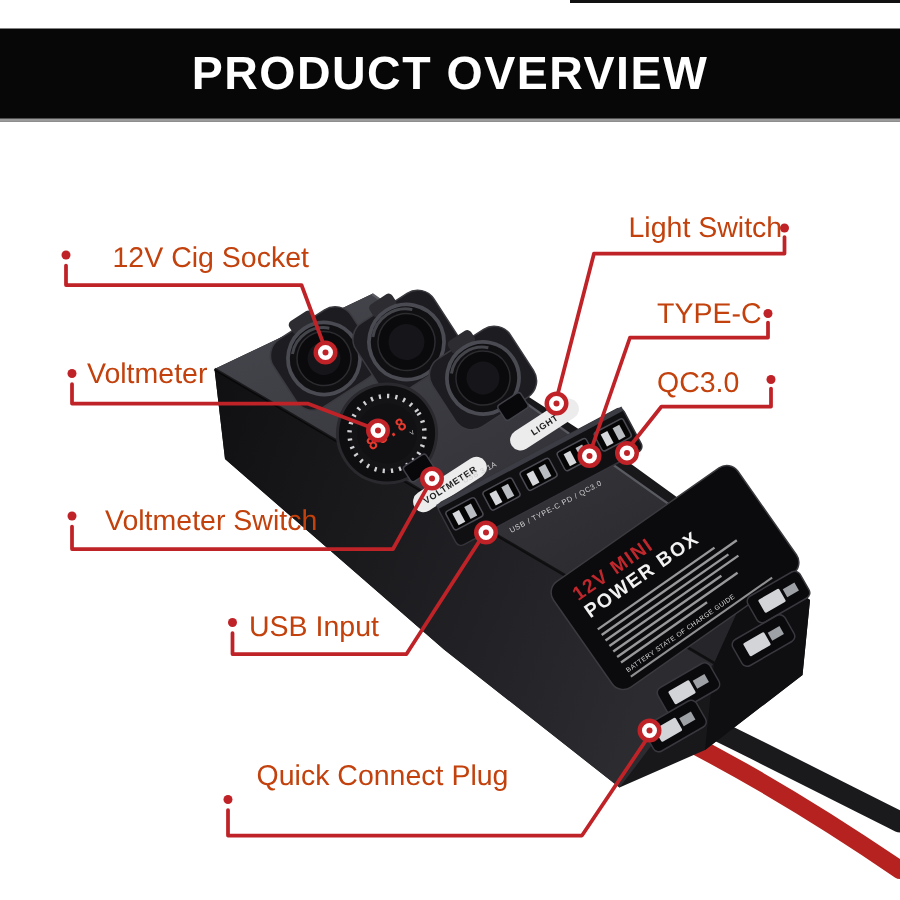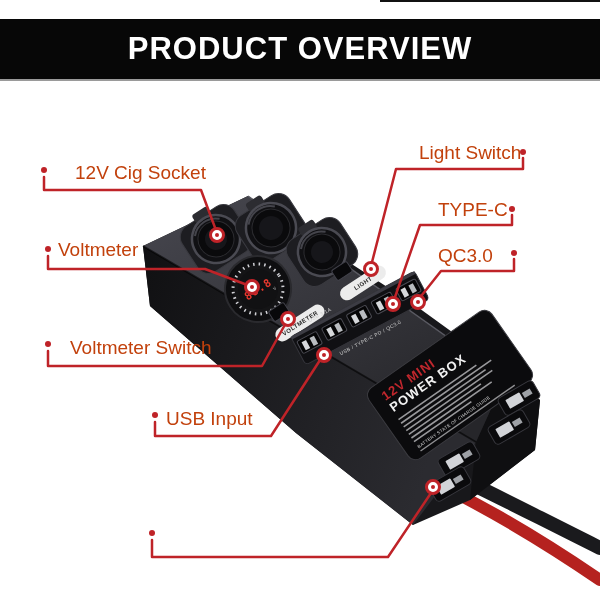--- a/index.html
+++ b/index.html
@@ -238,13 +238,14 @@
 </svg>
 
 <div class="callout" style="left:52px;top:162px;margin-left:23px;">12V Cig Socket</div>
 <div class="callout" style="left:58px;top:239px;">Voltmeter</div>
 <div class="callout" style="left:70px;top:337px;">Voltmeter Switch</div>
 <div class="callout" style="left:166px;top:408px;">USB Input</div>
 <div class="callout" style="left:419px;top:142px;">Light Switch</div>
 <div class="callout" style="left:438px;top:199px;text-align:right;">TYPE-C</div>
 <div class="callout" style="left:438px;top:245px;">QC3.0</div>
 <div class="callout center" style="left:160px;top:507px;width:190px;">
+  <div>Quick Connect Plug</div>
 </div>
 
 </body></html>

